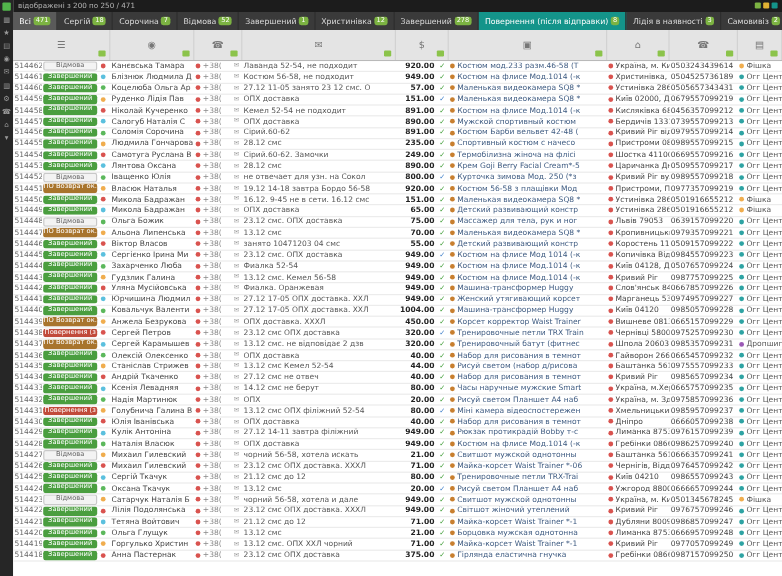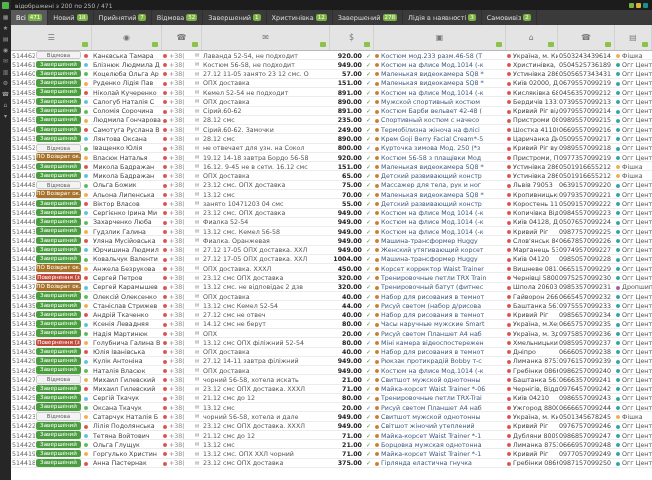--- a/index.html
+++ b/index.html
@@ -87,42 +87,46 @@
     <div class="topstrip">
       <span>відображені з 200 по 250 / 471</span>
       <span><span class="sq" style="background: rgb(124, 179, 66);"></span><span class="sq" style="background: rgb(224, 177, 51);"></span><span class="sq" style="background: rgb(20, 148, 138);"></span></span>
     </div>
     <div class="tabbar">
         <div class="tab active">
           <span>Всі</span>
           <span class="cnt">471</span>
         </div>
         <div class="tab">
-          <span>Новий</span>
+          <span>Сергій</span>
           <span class="cnt">18</span>
         </div>
         <div class="tab">
-          <span>Прийнятий</span>
+          <span>Сорочина</span>
           <span class="cnt">7</span>
         </div>
         <div class="tab">
           <span>Відмова</span>
           <span class="cnt">52</span>
         </div>
         <div class="tab">
           <span>Завершений</span>
           <span class="cnt">1</span>
         </div>
         <div class="tab">
           <span>Христинівка</span>
           <span class="cnt">12</span>
         </div>
         <div class="tab">
           <span>Завершений</span>
           <span class="cnt">278</span>
+        </div>
+        <div class="tab teal">
+          <span>Повернення (після відправки)</span>
+          <span class="cnt">8</span>
         </div>
         <div class="tab">
           <span>Лідія в наявності</span>
           <span class="cnt">3</span>
         </div>
         <div class="tab">
           <span>Самовивіз</span>
           <span class="cnt">2</span>
         </div>
       </div>

